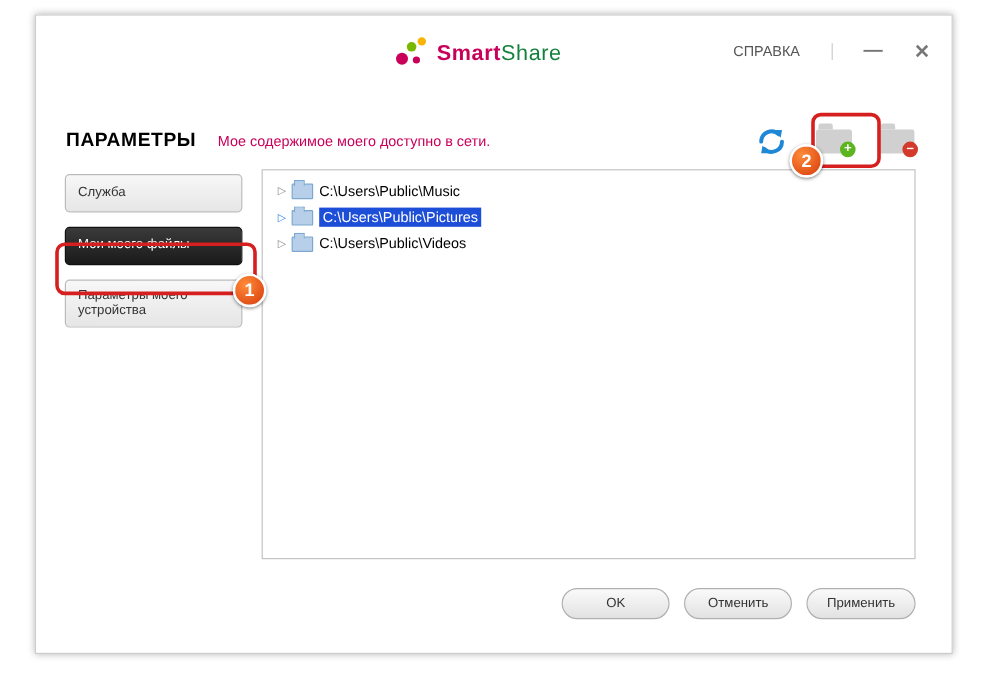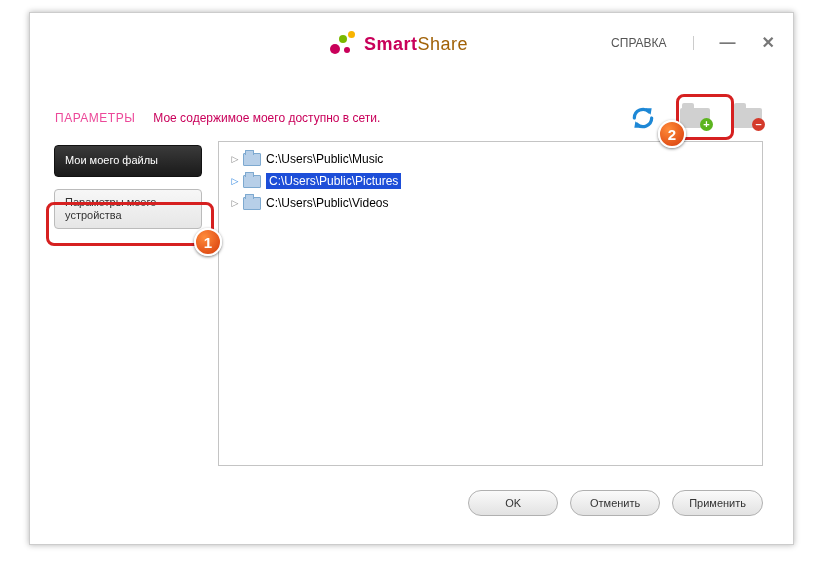--- a/index.html
+++ b/index.html
@@ -35,39 +35,39 @@
   position: relative;
   width: 28px; height: 26px;
 }
 .ball { position: absolute; border-radius: 50%; }
 .ball.r { width: 10px; height: 10px; background: #c9005a; left: 0; top: 13px; }
 .ball.g { width: 8px; height: 8px; background: #7ab800; left: 9px; top: 4px; }
 .ball.y { width: 7px; height: 7px; background: #f8b400; left: 18px; top: 0; }
 .ball.p { width: 6px; height: 6px; background: #c9005a; left: 14px; top: 16px; }
 .logo-text { font-size: 18px; letter-spacing: 0.5px; }
 .logo-text .smart { color: #c9005a; font-weight: 600; }
-.logo-text .share { color: #a16207; }
+.logo-text .share { color: #15803d; }
 .title-right {
   position: absolute; right: 18px; top: 20px;
   display: flex; align-items: center; gap: 26px;
   color: #555; font-size: 12px;
 }
 .win-btn { cursor: pointer; color: #777; font-size: 16px; font-weight: bold; }
 .vdiv { width: 1px; height: 14px; background: #ccc; }
 .header-row {
   position: absolute;
   left: 25px; top: 80px; right: 25px;
   height: 50px;
   display: flex;
   align-items: center;
 }
 .page-title {
-  font-size: 12px;
-  font-weight: normal;
-  color: #ec4899;
+  font-size: 16px;
+  font-weight: bold;
+  color: #000000;
   letter-spacing: 0.5px;
 }
 .status-text {
   margin-left: 18px;
   color: #c9005a;
   font-size: 12px;
 }
 .action-icons {
   margin-left: auto;
   display: flex;
@@ -259,20 +259,21 @@
       </div>
       <div class="icon-btn">
         <div class="folder-shape">
           <div class="folder-badge rem">–</div>
         </div>
       </div>
     </div>
   </div>
 
   <div class="sidebar" id="sidebar">
+      <div class="side-btn">Служба</div>
       <div class="side-btn active">Мои моего файлы</div>
       <div class="side-btn">Параметры моего устройства</div>
     </div>
 
   <div class="content-pane">
     <div class="tree" id="tree">
         <div class="tree-row">
           <span class="tree-arrow">▷</span>
           <span class="mini-folder"></span>
           <span class="path-text">C:\Users\Public\Music</span>

